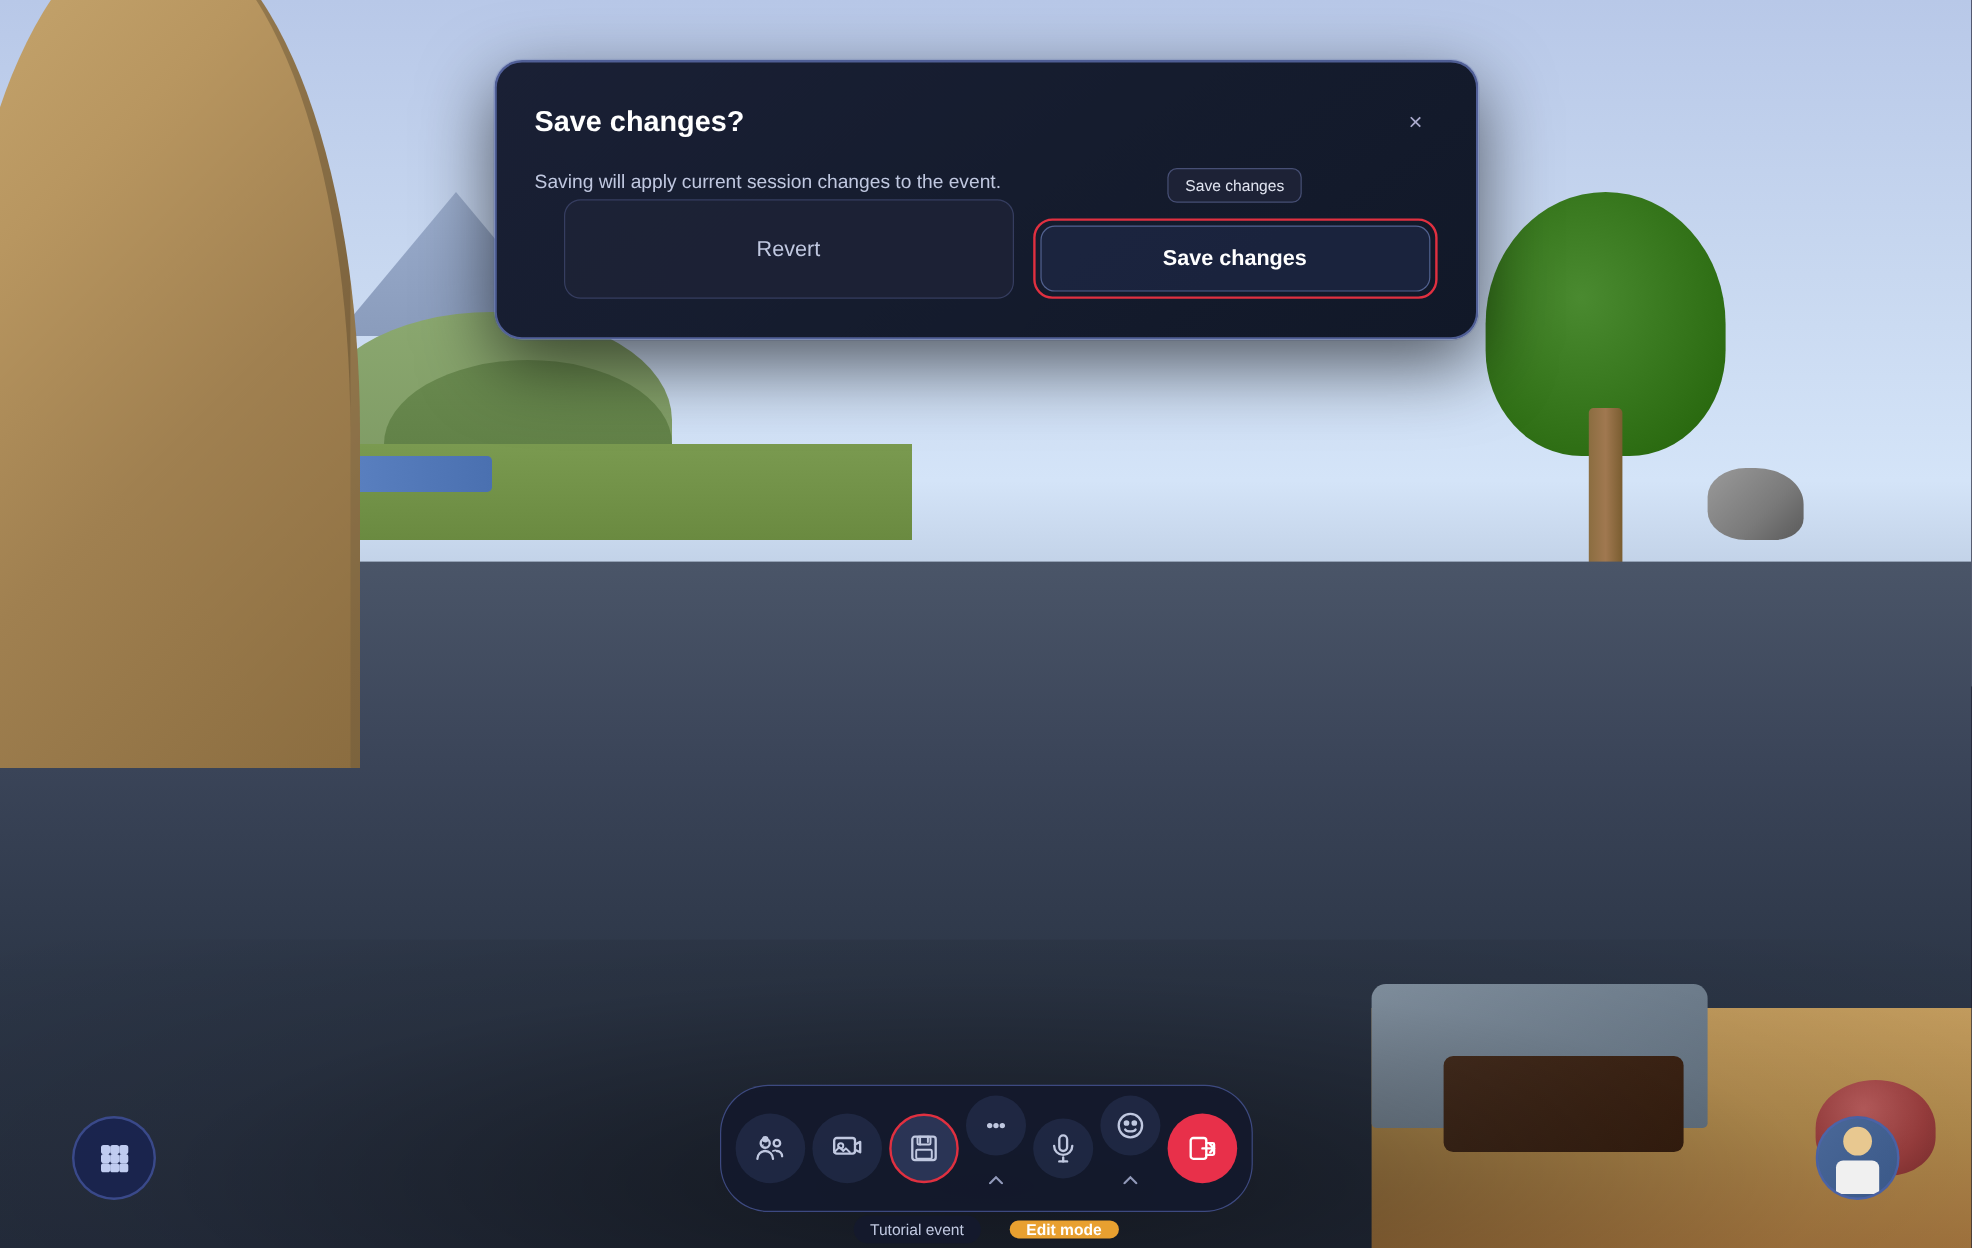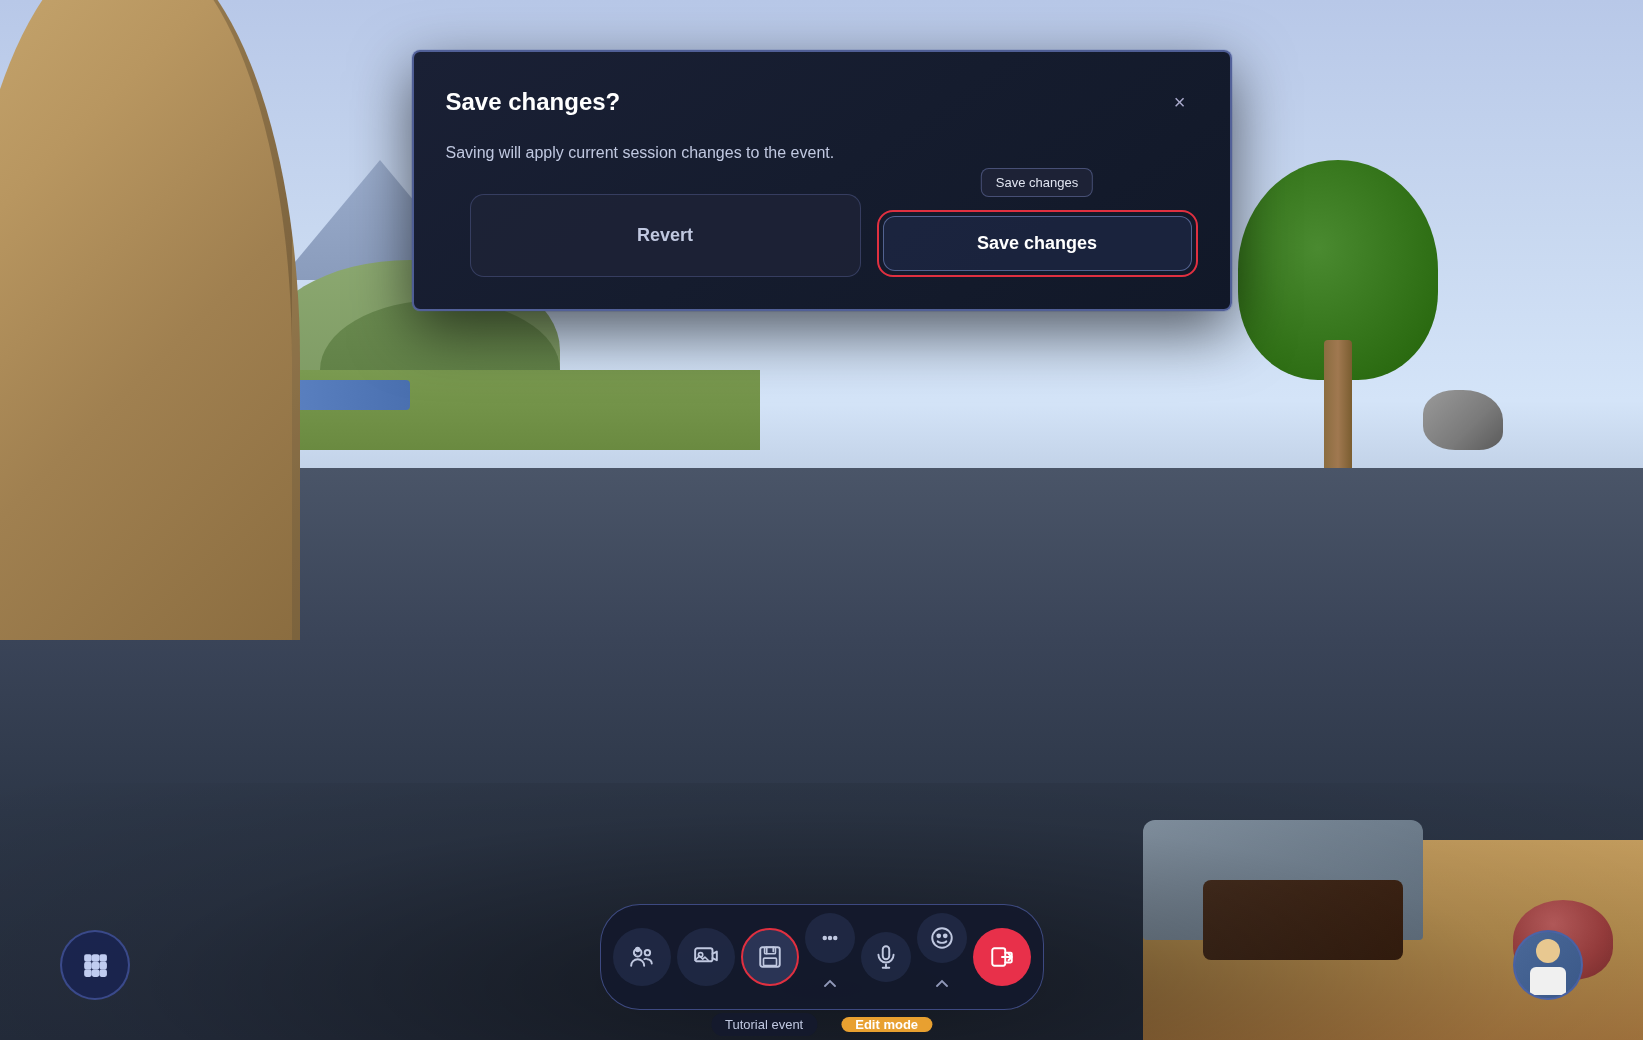--- a/index.html
+++ b/index.html
@@ -213,21 +213,21 @@
       display: flex;
       align-items: flex-start;
       justify-content: center;
       padding-top: 50px;
       z-index: 10;
     }
 
     .modal-panel {
       background: linear-gradient(145deg, #1a2035 0%, #151c2e 50%, #111828 100%);
       border: 2px solid rgba(120, 140, 220, 0.6);
-      border-radius: 8px;
+      border-radius: 23px;
       padding: 32px;
       width: 820px;
       box-shadow: 0 20px 60px rgba(0,0,0,0.6), 0 0 0 1px rgba(100,120,200,0.2);
     }
 
     .modal-header {
       display: flex;
       justify-content: space-between;
       align-items: center;
       margin-bottom: 20px;
@@ -247,45 +247,44 @@
       justify-content: center;
       color: #aaaacc;
       font-size: 20px;
       cursor: pointer;
       border-radius: 50%;
       background: transparent;
       border: none;
     }
 
     .modal-body {
-      margin-bottom: 28px;
     }
 
     .modal-description {
       font-size: 16px;
       color: #c0c8e0;
       line-height: 1.6;
     }
 
     .modal-actions {
       display: flex;
       gap: 16px;
       align-items: stretch;
       position: relative;
     }
 
     .btn-revert {
       flex: 1;
-      padding: 18px 40px;
+      padding: 18px 24px;
       background: rgba(30, 35, 55, 0.8);
       border: 1.5px solid rgba(80, 90, 140, 0.5);
       border-radius: 14px;
       color: #c0c8e0;
       font-size: 18px;
-      font-weight: 700;
+      font-weight: 400;
       cursor: pointer;
       transition: background 0.2s;
       margin-left: 24px;
     }
 
     .save-changes-container {
       flex: 1;
       position: relative;
       border: 2.5px solid #e03040;
       border-radius: 16px;

